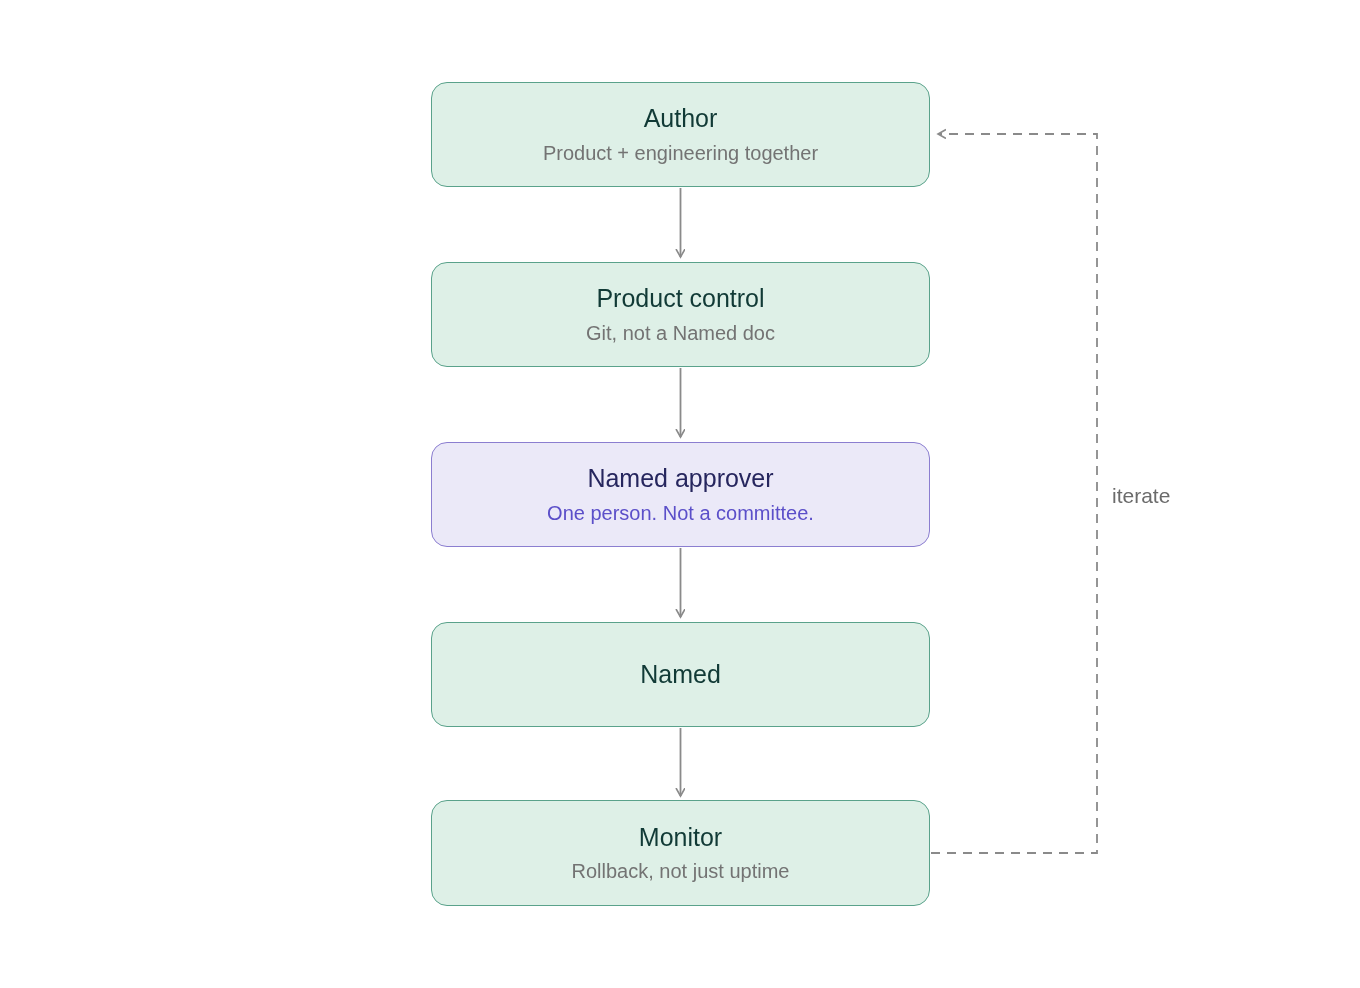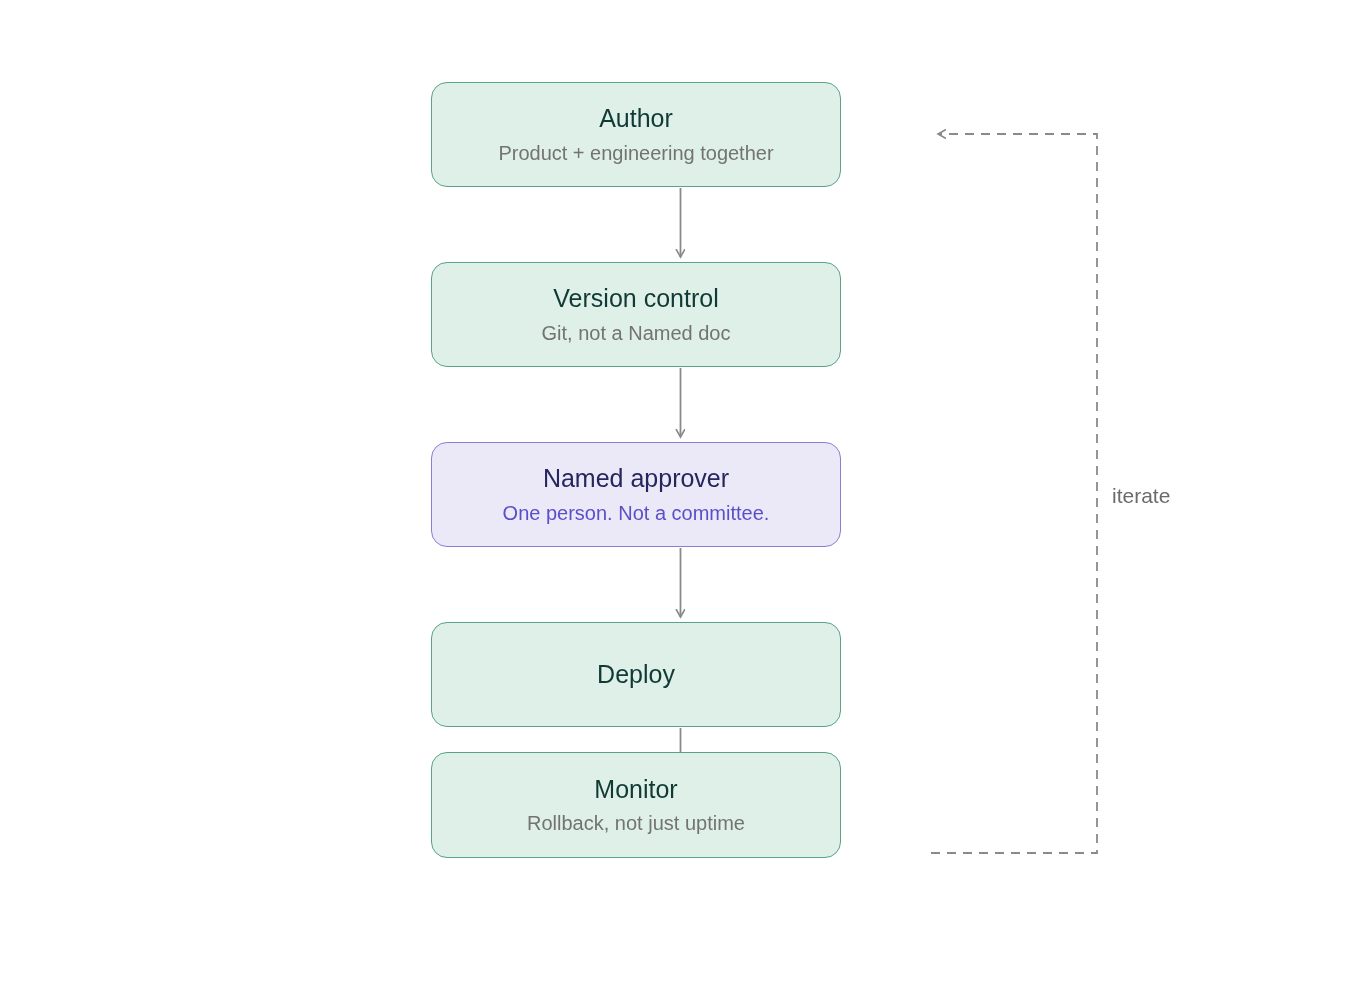--- a/index.html
+++ b/index.html
@@ -19,21 +19,21 @@
     position: absolute;
     left: 0;
     top: 0;
     width: 1360px;
     height: 988px;
     pointer-events: none;
   }
   .node {
     position: absolute;
     left: 431px;
-    width: 410px;
+    width: 499px;
     height: 105px;
     box-sizing: border-box;
     border-radius: 16px;
     border: 1.5px solid;
     display: flex;
     flex-direction: column;
     align-items: center;
     justify-content: center;
     gap: 9px;
     text-align: center;
@@ -86,33 +86,33 @@
 
     <path d="M 931 853 L 1097 853 L 1097 134 L 938 134" fill="none" stroke="#8a8a8a" stroke-width="1.8" stroke-dasharray="9 7" marker-end="url(#arrow)"></path>
   </svg>
 
   <div class="node green" style="top:82px;">
     <div class="node-title">Author</div>
     <div class="node-subtitle">Product + engineering together</div>
   </div>
 
   <div class="node green" style="top:262px;">
-    <div class="node-title">Version control</div>
+    <div class="node-title">Product control</div>
     <div class="node-subtitle">Git, not a Named doc</div>
   </div>
 
   <div class="node purple" style="top:442px;">
     <div class="node-title">Named approver</div>
     <div class="node-subtitle">One person. Not a committee.</div>
   </div>
 
   <div class="node green" style="top:622px;">
-    <div class="node-title">Deploy</div>
+    <div class="node-title">Named</div>
   </div>
 
-  <div class="node green" style="top:752px;height:106px;">
+  <div class="node green" style="top:800px;height:106px;">
     <div class="node-title">Monitor</div>
     <div class="node-subtitle">Rollback, not just uptime</div>
   </div>
 
   <div class="edge-label">iterate</div>
 
 </div>
 
 </body></html>

